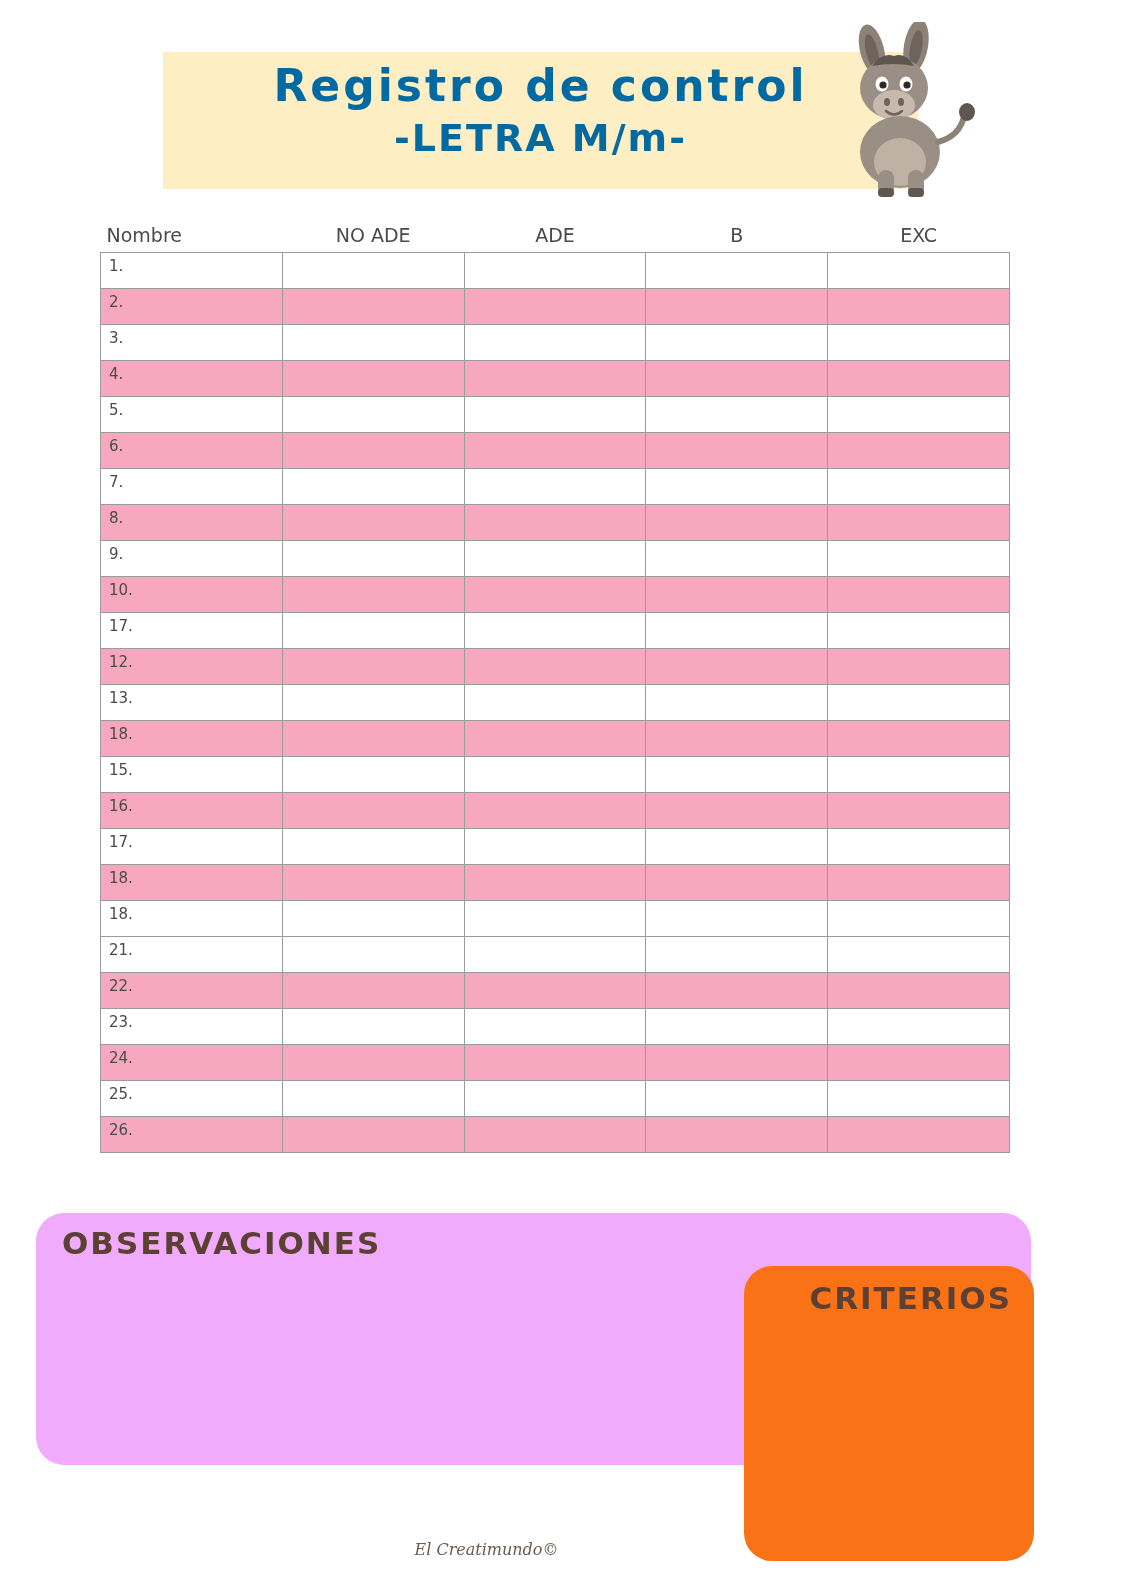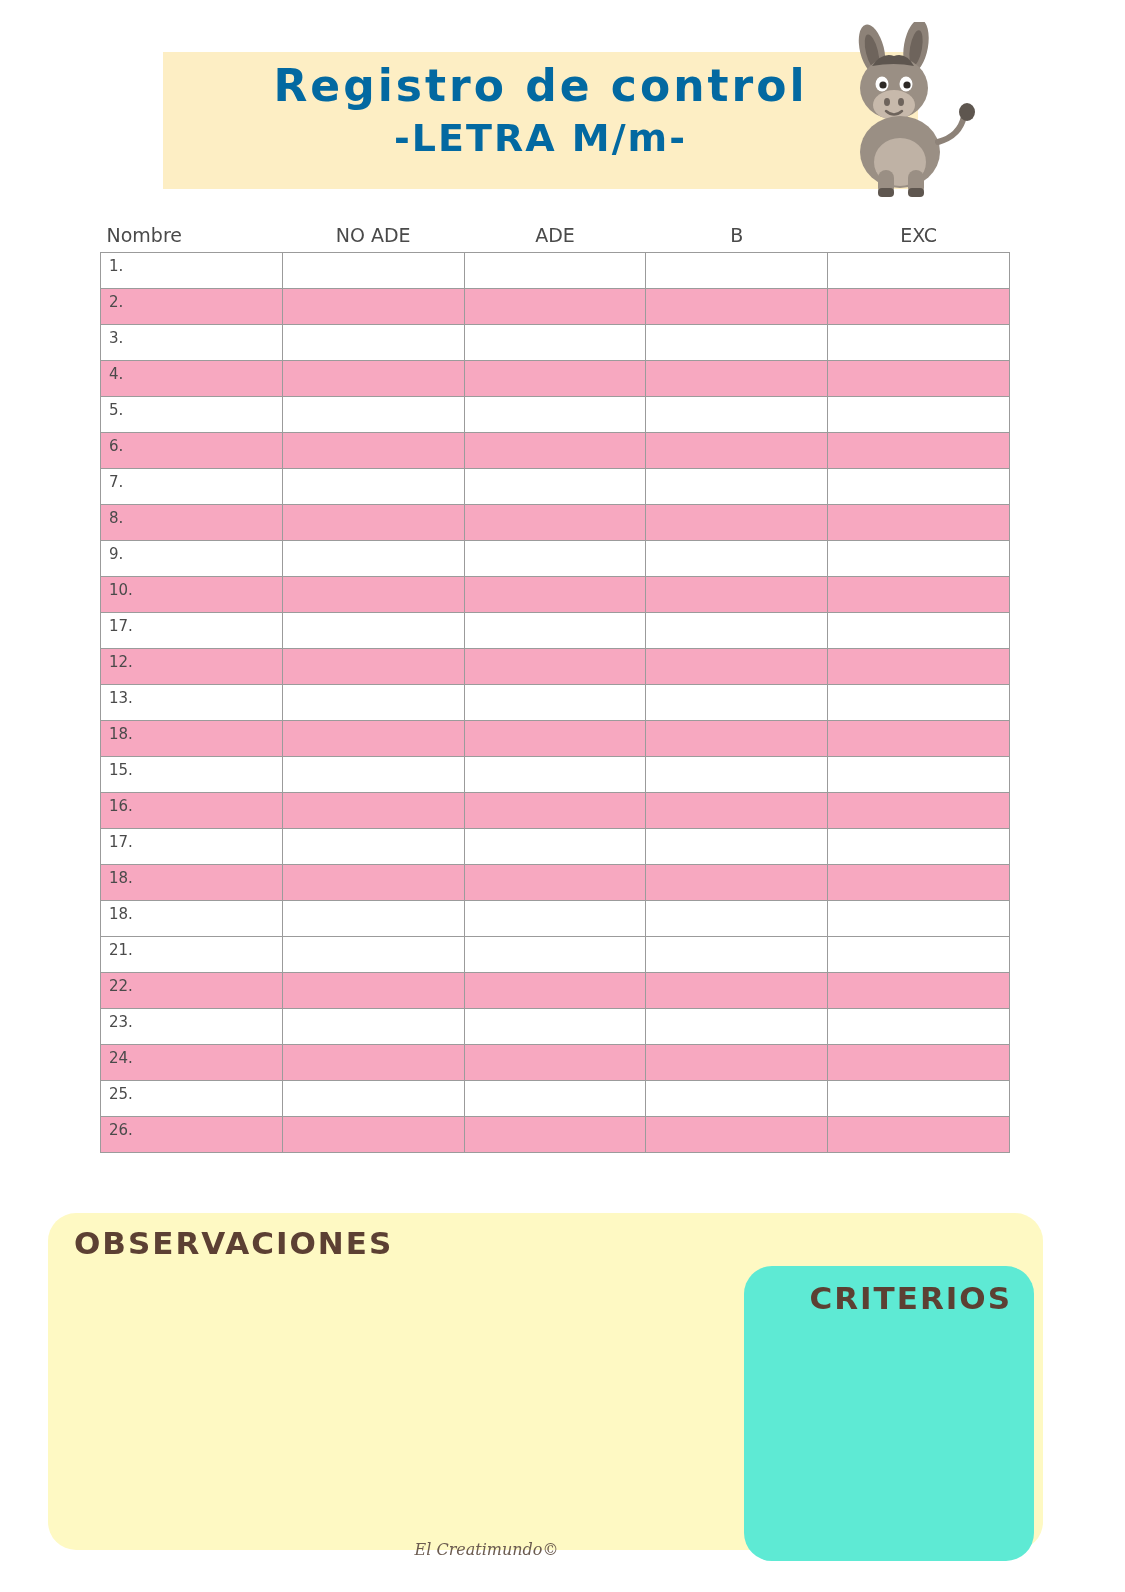--- a/index.html
+++ b/index.html
@@ -103,46 +103,46 @@
     font-family: "DejaVu Sans", sans-serif;
     font-size: 15px;
     color: #4a4a4a;
   }
   tr.odd td { background: #ffffff; }
   tr.even td { background: #f7a8c0; }
 
   
   .observaciones {
     position: absolute;
-    left: 48px;
+    left: 36px;
     top: 1213px;
     width: 995px;
-    height: 337px;
-    background: #fef9c3;
+    height: 252px;
+    background: #f0abfc;
     border-radius: 28px;
   }
   .observaciones .box-title {
     position: absolute;
     left: 26px;
     top: 12px;
     font-family: "DejaVu Sans", sans-serif;
     font-weight: bold;
     font-size: 31px;
     letter-spacing: 2px;
     color: #5c4033;
   }
 
   
   .criterios {
     position: absolute;
     left: 744px;
     top: 1266px;
     width: 290px;
     height: 295px;
-    background: #5eead4;
+    background: #f97316;
     border-radius: 28px;
   }
   .criterios .box-title {
     position: absolute;
     right: 22px;
     top: 14px;
     font-family: "DejaVu Sans", sans-serif;
     font-weight: bold;
     font-size: 31px;
     letter-spacing: 2px;

